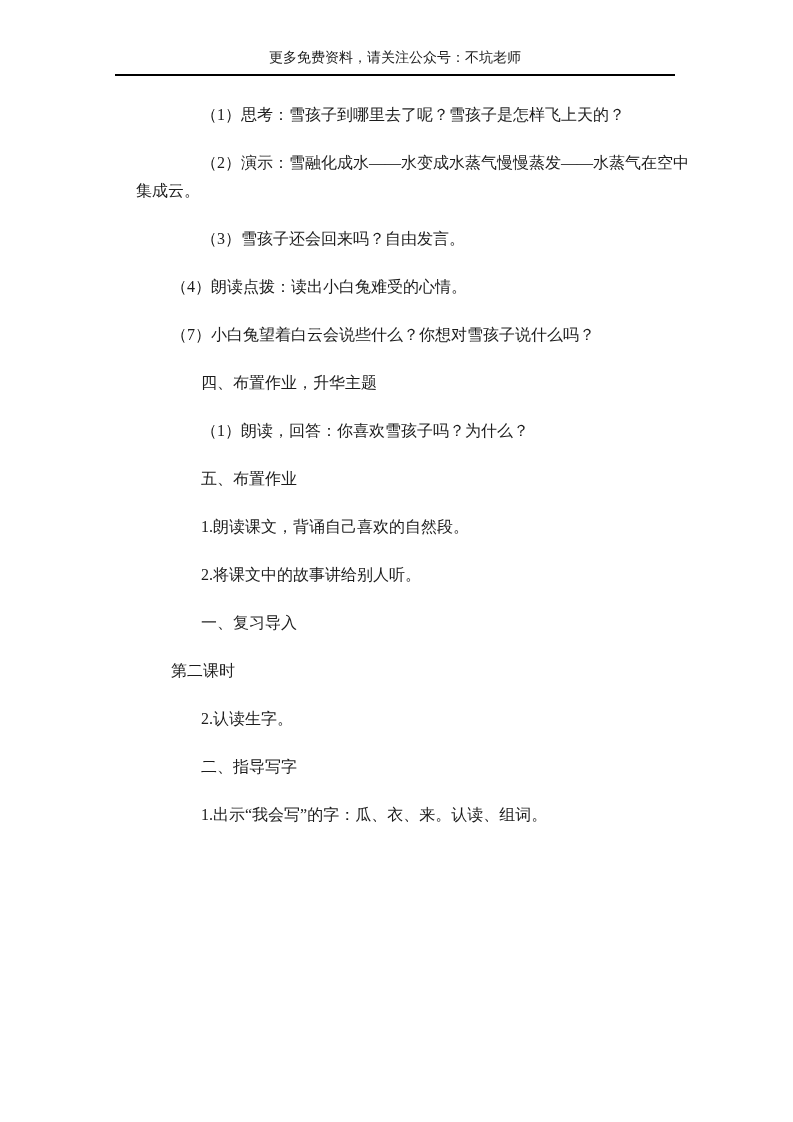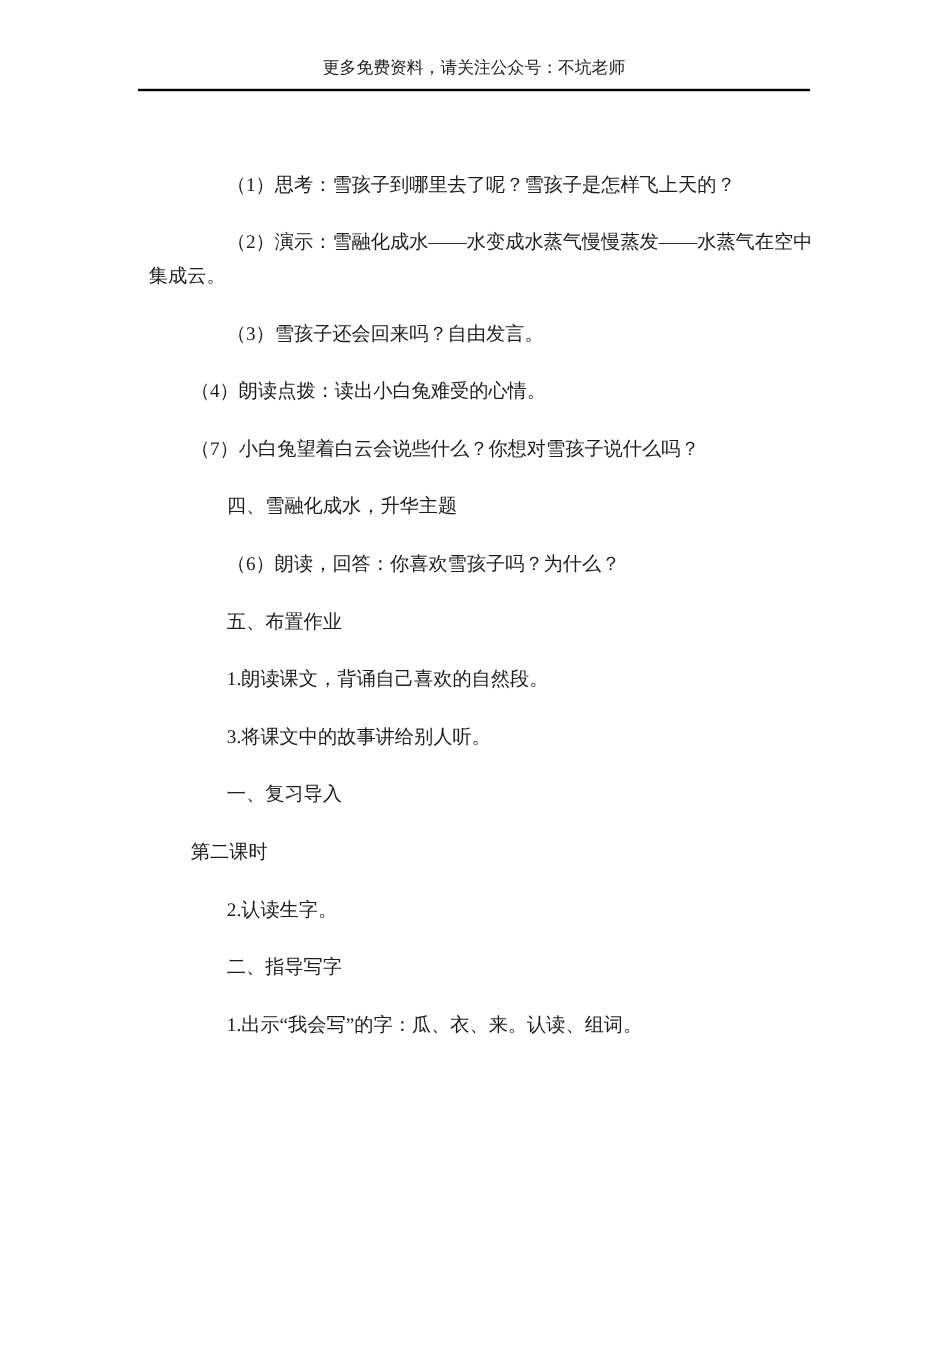--- a/index.html
+++ b/index.html
@@ -24,26 +24,25 @@
     width: 560px;
     text-align: center;
     font-size: 14px;
     line-height: 24px;
     padding-bottom: 4px;
     border-bottom: 2px solid #000000;
   }
   .content {
     position: absolute;
     top: 101px;
-    left: 124px;
+    left: 136px;
     width: 553px;
     font-size: 16px;
     line-height: 28px;
     text-align: justify;
-    margin-top: 40px;
   }
   .para {
     margin: 0 0 20px 0;
     text-indent: 65px;
   }
   .para.ind-sm {
     text-indent: 35px;
   }
 </style>
 </head>
@@ -52,24 +51,24 @@
 <div class="page">
   <div class="header">
     <span>更多免费资料，请关注公众号：不坑老师</span>
   </div>
   <div class="content">
       <p class="para">（1）思考：雪孩子到哪里去了呢？雪孩子是怎样飞上天的？</p>
       <p class="para">（2）演示：雪融化成水——水变成水蒸气慢慢蒸发——水蒸气在空中集成云。</p>
       <p class="para">（3）雪孩子还会回来吗？自由发言。</p>
       <p class="para ind-sm">（4）朗读点拨：读出小白兔难受的心情。</p>
       <p class="para ind-sm">（7）小白兔望着白云会说些什么？你想对雪孩子说什么吗？</p>
-      <p class="para">四、雪融化成水，升华主题</p>
-      <p class="para">（6）朗读，回答：你喜欢雪孩子吗？为什么？</p>
+      <p class="para">四、布置作业，升华主题</p>
+      <p class="para">（1）朗读，回答：你喜欢雪孩子吗？为什么？</p>
       <p class="para">五、布置作业</p>
       <p class="para">1.朗读课文，背诵自己喜欢的自然段。</p>
-      <p class="para">3.将课文中的故事讲给别人听。</p>
+      <p class="para">2.将课文中的故事讲给别人听。</p>
       <p class="para">一、复习导入</p>
       <p class="para ind-sm">第二课时</p>
       <p class="para">2.认读生字。</p>
       <p class="para">二、指导写字</p>
       <p class="para">1.出示“我会写”的字：瓜、衣、来。认读、组词。</p>
     </div>
 </div>
 
 </body></html>

